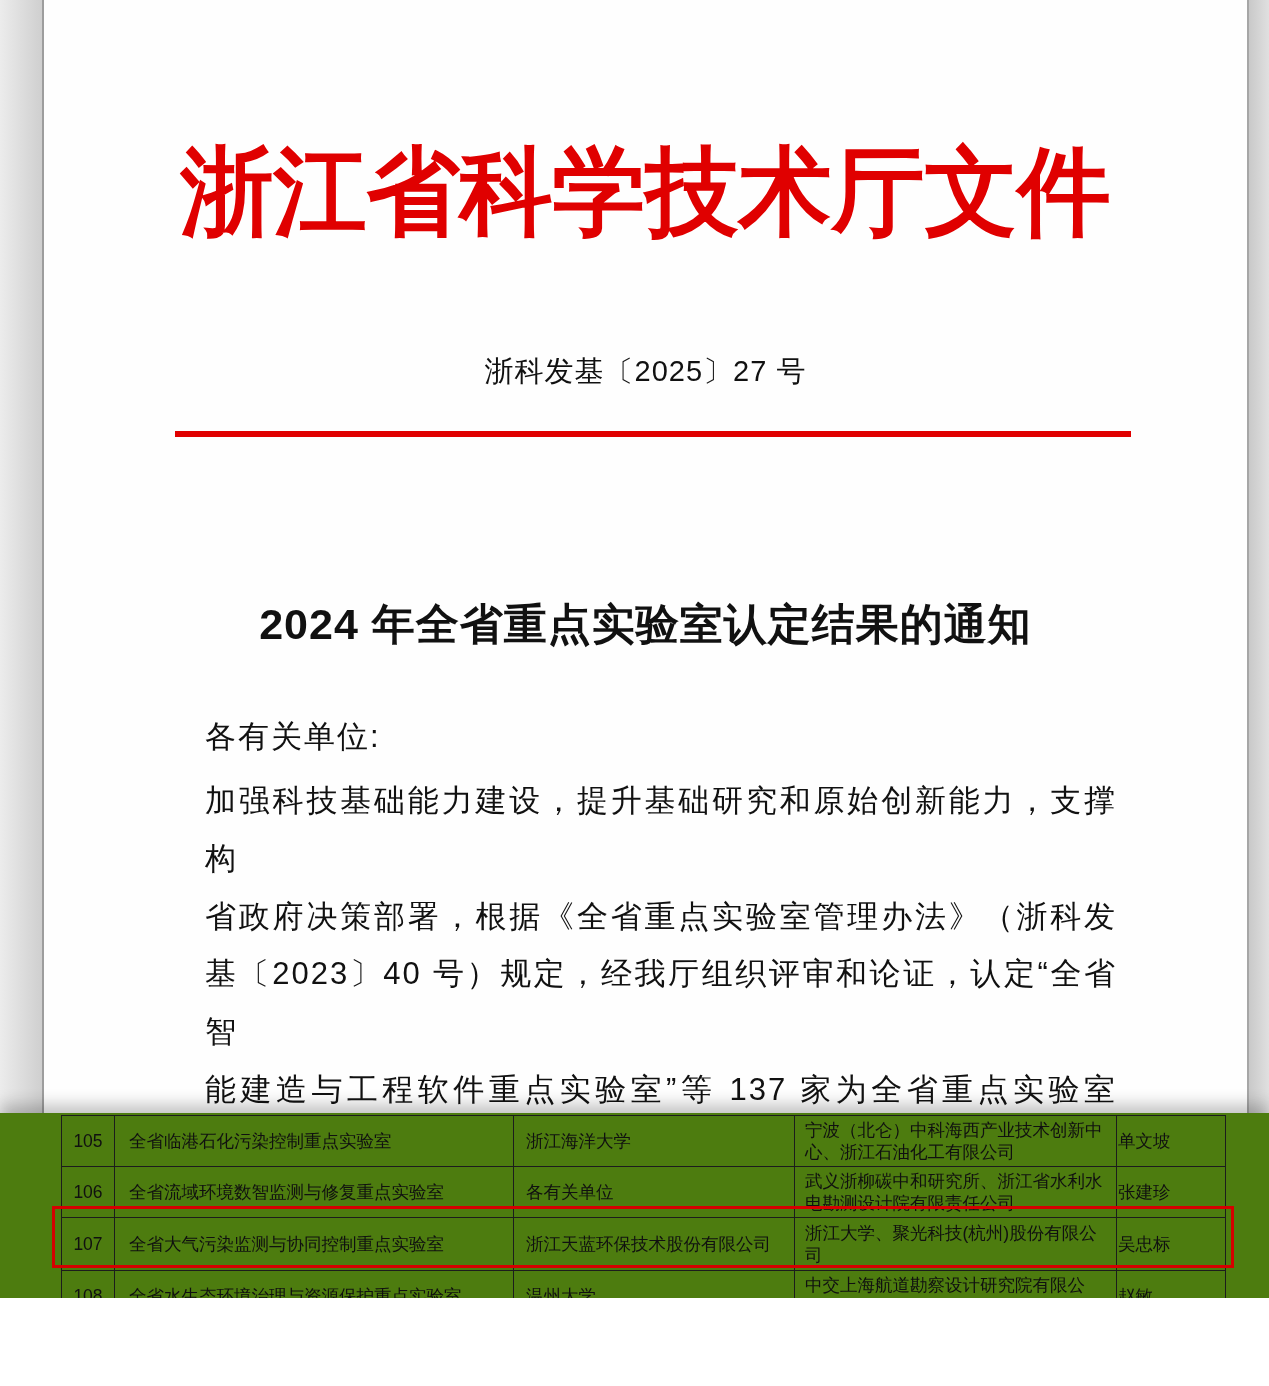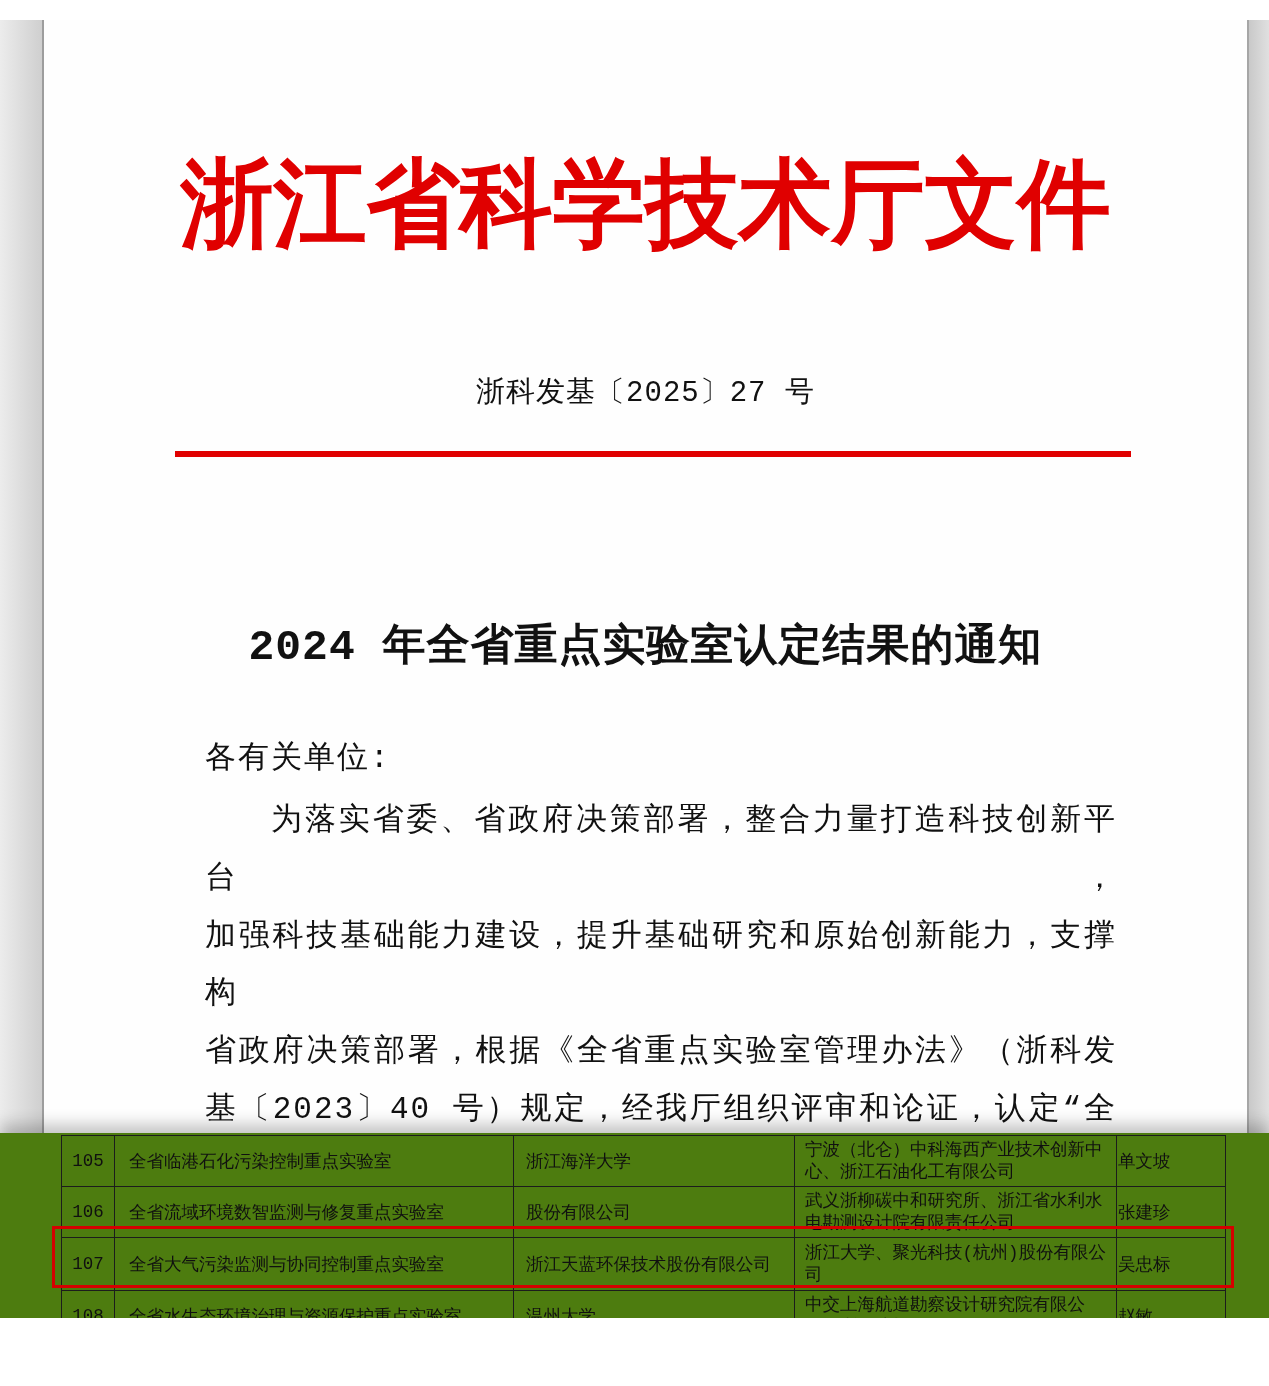--- a/index.html
+++ b/index.html
@@ -1,18 +1,18 @@
 <!DOCTYPE html>
 <html><head>
 <meta charset="utf-8">
 <style>
   html,body { margin:0; padding:0; background:#ffffff; }
   .stage {
     position:relative; width:1269px; height:1298px; overflow:hidden;
-    background:#ffffff; font-family:Liberation Mono, monospace; color:#111;margin-top:20px;
+    background:#ffffff; font-family:Liberation Sans, sans-serif; color:#111;
   }
   
   .doc-area { position:absolute; left:0; top:0; width:1269px; height:1113px; background:#fefefe; }
   .margin-strip { position:absolute; top:0; height:100%; }
   .margin-strip.left  { left:0; width:42px; background:linear-gradient(to right,#ececec,#cfcfcf); border-right:2px solid #9d9d9d; }
   .margin-strip.right { right:0; width:20px; background:linear-gradient(to right,#c9c9c9,#e0e0e0); border-left:2px solid #a6a6a6; }
 
   .doc-title {
     position:absolute; left:44px; right:22px; top:134px; text-align:center;
     font-size:93px; font-weight:900; line-height:1.25; color:#e00000;
@@ -62,21 +62,20 @@
 
     <div class="doc-title">浙江省科学技术厅文件</div>
     <div class="doc-number">浙科发基〔2025〕27 号</div>
     <div class="red-line"></div>
 
     <div class="notice-title l2">2024 年全省重点实验室认定结果的通知</div>
 
     <div class="salutation">各有关单位:</div>
 
     <div class="paragraph">
-      <div class="para-line first">为落实省委、省政府决策部署，整合力量打造科技创新平台，</div>
       <div class="para-line">加强科技基础能力建设，提升基础研究和原始创新能力，支撑构</div>
       <div class="para-line">省政府决策部署，根据《全省重点实验室管理办法》（浙科发</div>
       <div class="para-line">基〔2023〕40 号）规定，经我厅组织评审和论证，认定“全省智</div>
       <div class="para-line">能建造与工程软件重点实验室”等 137 家为全省重点实验室（以</div>
       <div class="para-line last">下简称“实验室”）。现将有关事项通知如下:</div>
     </div>
   </div>
 
   <div class="table-panel">
     <table class="results">
@@ -91,21 +90,21 @@
         <tr class="r1">
           <td class="c-no">105</td>
           <td class="c-lab">全省临港石化污染控制重点实验室</td>
           <td class="c-inst">浙江海洋大学</td>
           <td class="c-part">宁波（北仑）中科海西产业技术创新中心、浙江石油化工有限公司</td>
           <td class="c-dir">单文坡</td>
         </tr>
         <tr class="r2">
           <td class="c-no">106</td>
           <td class="c-lab">全省流域环境数智监测与修复重点实验室</td>
-          <td class="c-inst">股份有限公司</td>
+          <td class="c-inst">各有关单位</td>
           <td class="c-part">武义浙柳碳中和研究所、浙江省水利水电勘测设计院有限责任公司</td>
           <td class="c-dir">张建珍</td>
         </tr>
         <tr class="r3">
           <td class="c-no">107</td>
           <td class="c-lab">全省大气污染监测与协同控制重点实验室</td>
           <td class="c-inst">浙江天蓝环保技术股份有限公司</td>
           <td class="c-part">浙江大学、聚光科技(杭州)股份有限公司</td>
           <td class="c-dir">吴忠标</td>
         </tr>

